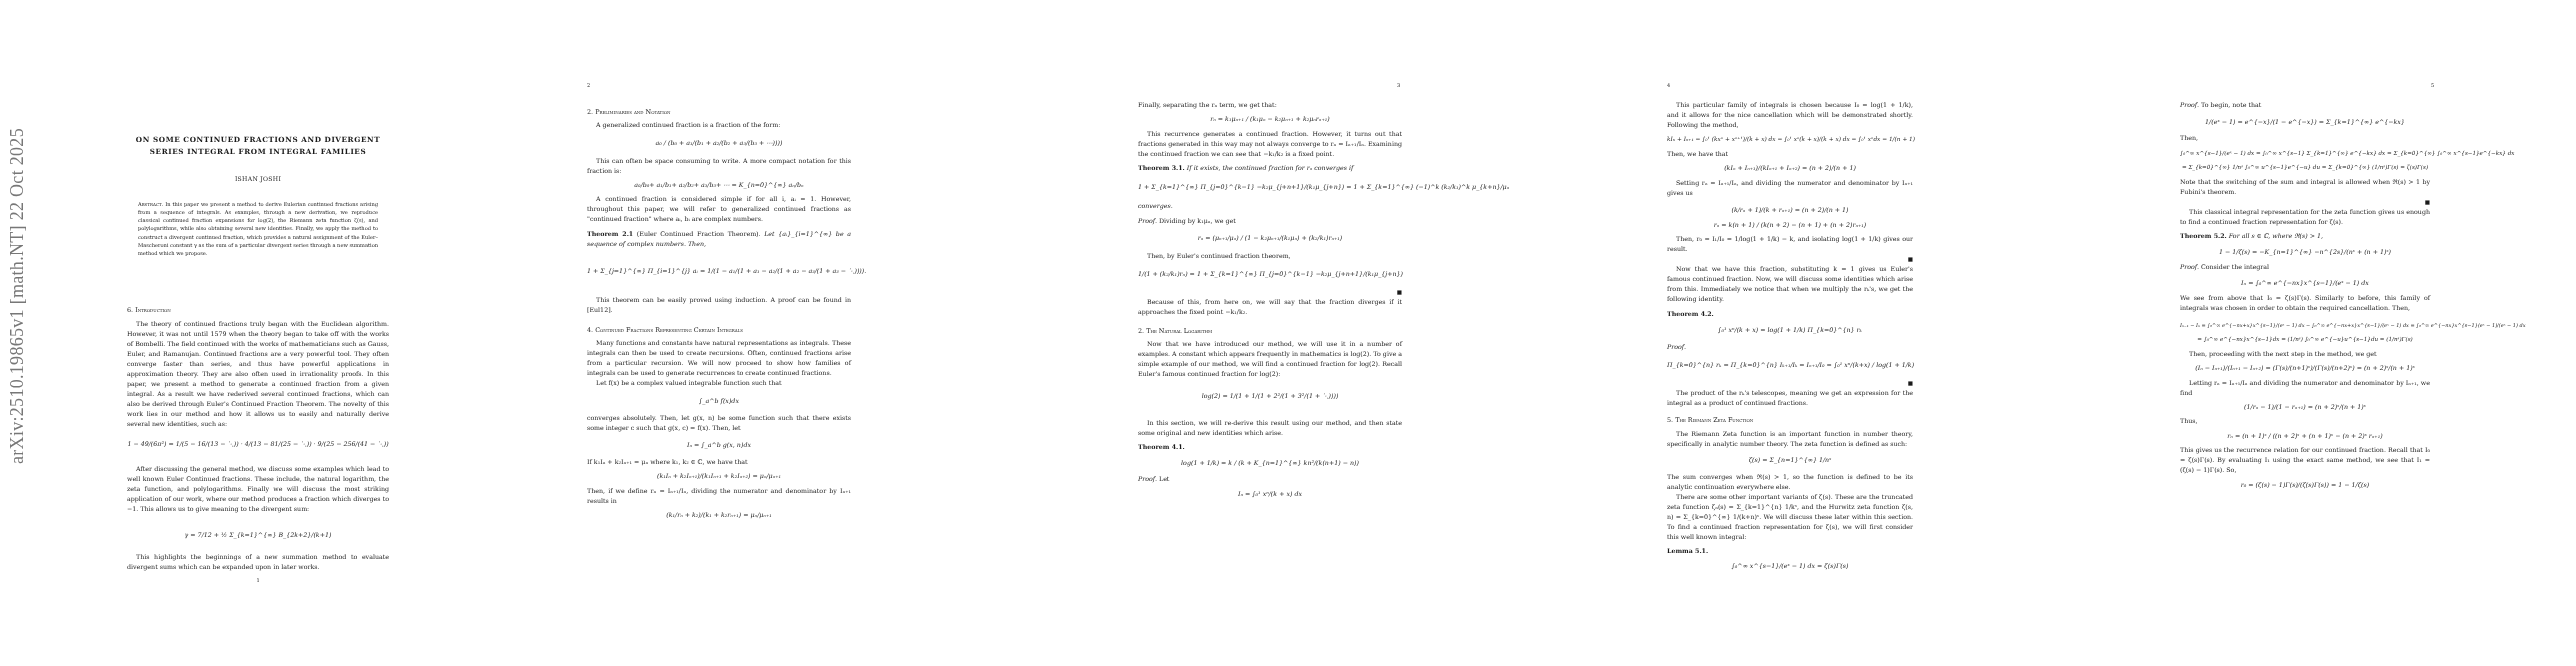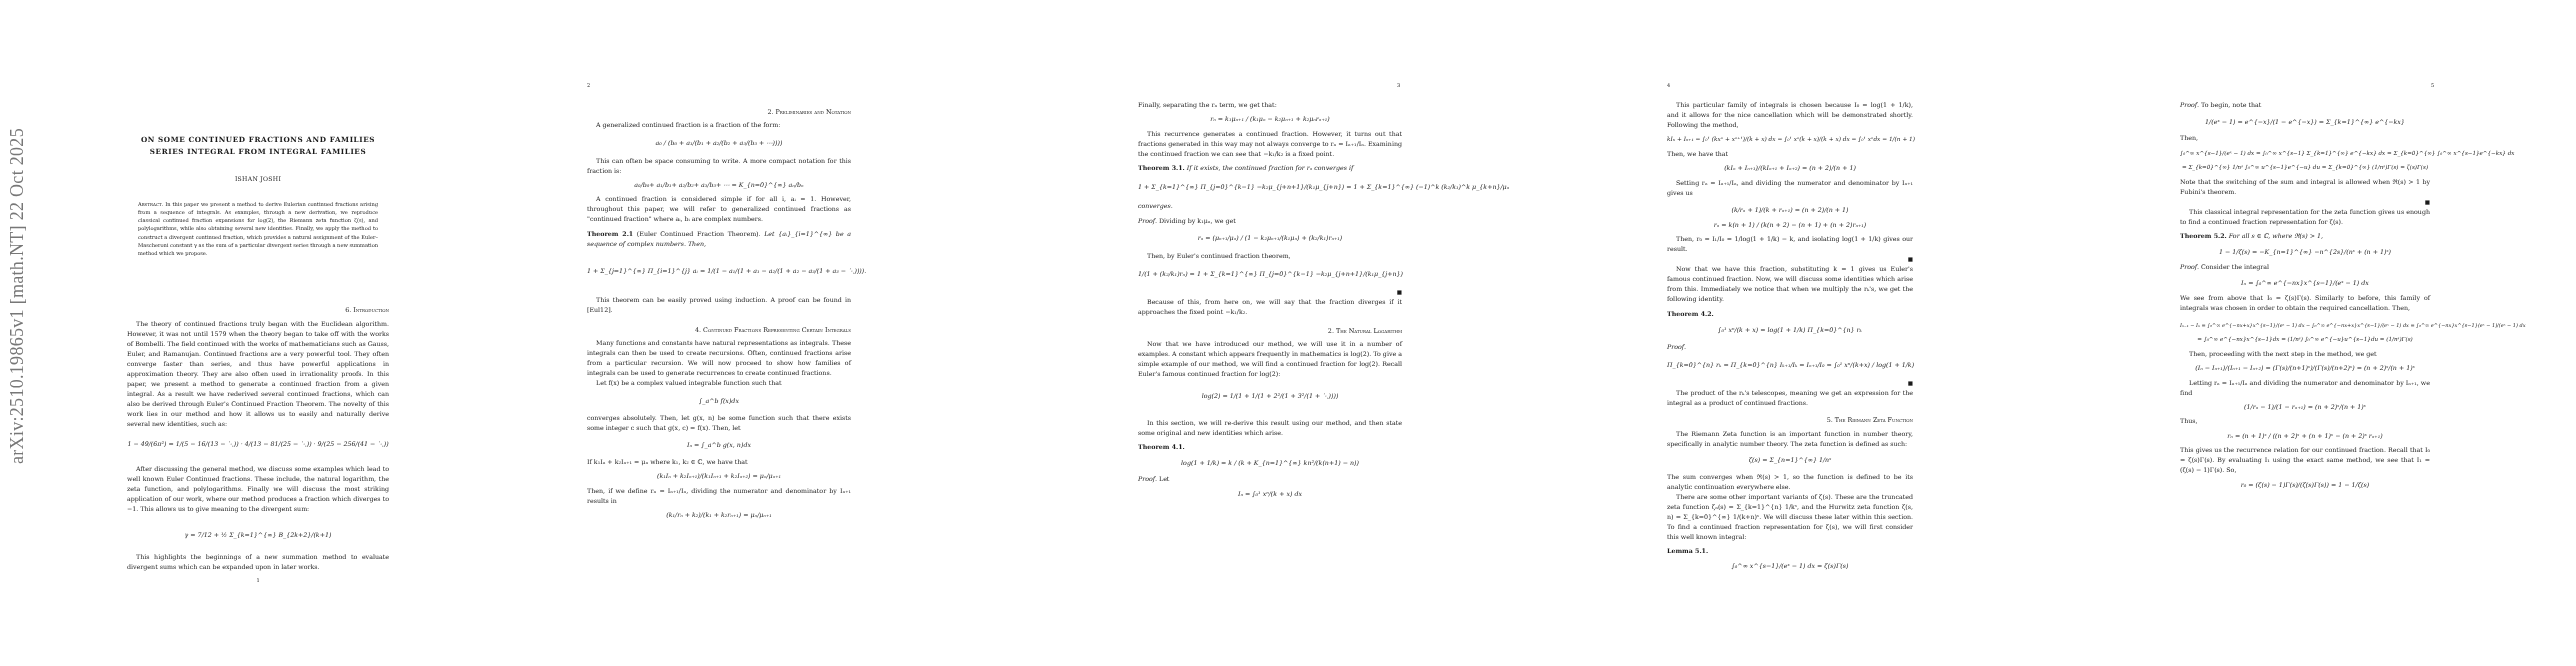--- a/index.html
+++ b/index.html
@@ -11,38 +11,38 @@
   .p2 .col{left:72px;width:264px;}
   .p3 .col{left:108px;width:264px;}
   .p4 .col{left:121px;width:246px;}
   .p5 .col{left:100px;width:217px;}
   .arxiv{position:absolute;left:6.7px;top:464px;transform:rotate(-90deg);transform-origin:left top;
          font-family:"Liberation Serif",serif;font-size:18px;color:#777;white-space:nowrap;letter-spacing:0.3px;}
   .title{font-weight:bold;text-align:center;font-size:7.2px;letter-spacing:0.6px;line-height:12.2px;margin-top:15px;}
   .author{text-align:center;font-size:6.1px;margin-top:15.6px;letter-spacing:0.3px;}
   .abstract{font-size:5.1px;line-height:8.3px;margin:15.6px 11px 0 11px;}
   .sc{font-variant:small-caps;}
-  .sect{text-align:right;font-variant:small-caps;margin:7.8px 0 3.3px 0;font-size:6.4px;}
+  .sect{text-align:left;font-variant:small-caps;margin:7.8px 0 3.3px 0;font-size:6.4px;}
   p{margin:0;text-indent:9px;}
   p.ni{text-indent:0;}
   .eq{text-align:center;font-style:italic;margin:4.4px 0;white-space:nowrap;}
   .thm b{font-weight:bold;}
   .thm i{font-style:italic;}
   .pnum{position:absolute;font-size:5px;}
   .qed{display:block;text-align:right;font-size:5.6px;}
   .gap{height:4.4px;}
 </style>
 </head>
 <body>
 
 <div class="page p1" style="left:0;">
   <div class="arxiv">arXiv:2510.19865v1  [math.NT]  22 Oct 2025</div>
   <div class="col" style="top:119px;">
     <div class="title">
-      <div>ON SOME CONTINUED FRACTIONS AND FAMILIES</div>
+      <div>ON SOME CONTINUED FRACTIONS AND DIVERGENT</div>
       <div>SERIES INTEGRAL FROM INTEGRAL FAMILIES</div>
     </div>
     <div class="author">ISHAN JOSHI</div>
     <div class="abstract">
       <span class="sc">Abstract.</span>
       <span>In this paper we present a method to derive Eulerian continued fractions arising from a sequence of integrals. As examples, through a new derivation, we reproduce classical continued fraction expansions for log(2), the Riemann zeta function ζ(s), and polylogarithms, while also obtaining several new identities. Finally, we apply the method to construct a divergent continued fraction, which provides a natural assignment of the Euler–Mascheroni constant γ as the sum of a particular divergent series through a new summation method which we propose.</span>
     </div>
     <div style="height:40px"></div>
     <div class="sect">6. Introduction</div>
     <p>The theory of continued fractions truly began with the Euclidean algorithm. However, it was not until 1579 when the theory began to take off with the works of Bombelli. The field continued with the works of mathematicians such as Gauss, Euler, and Ramanujan. Continued fractions are a very powerful tool. They often converge faster than series, and thus have powerful applications in approximation theory. They are also often used in irrationality proofs. In this paper, we present a method to generate a continued fraction from a given integral. As a result we have rederived several continued fractions, which can also be derived through Euler's Continued Fraction Theorem. The novelty of this work lies in our method and how it allows us to easily and naturally derive several new identities, such as:</p>

